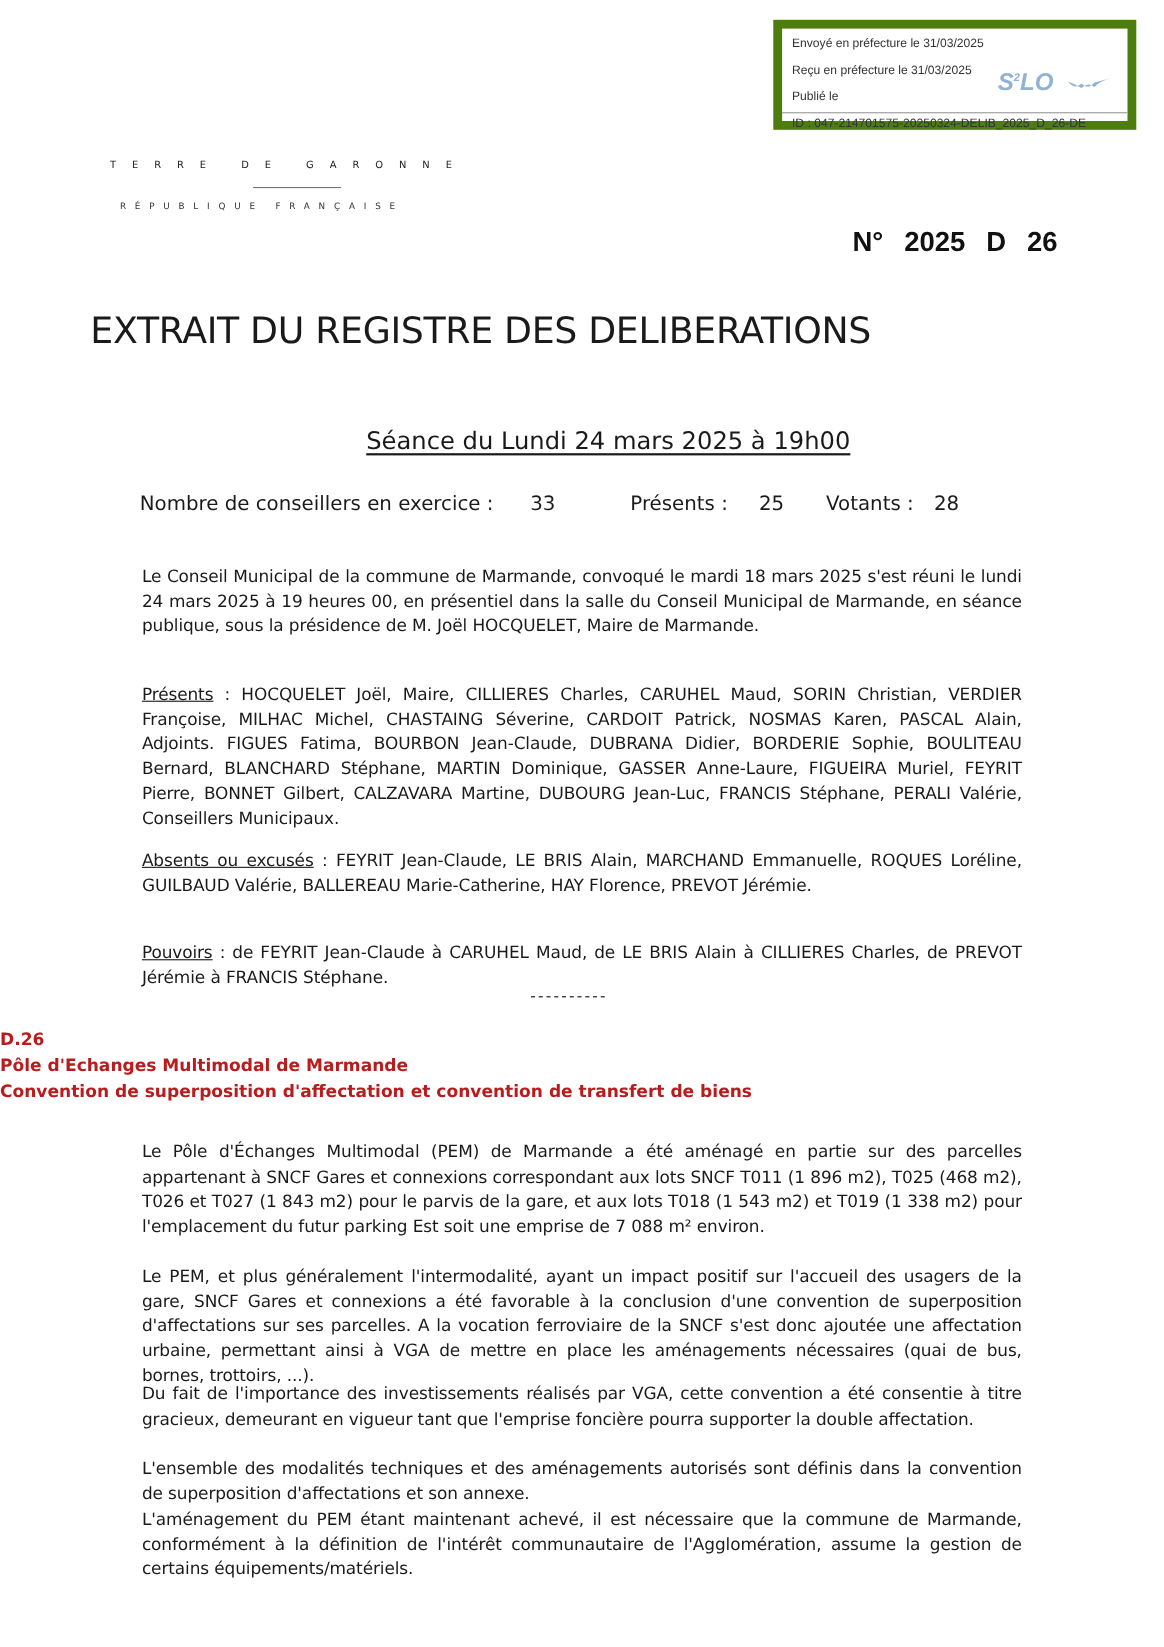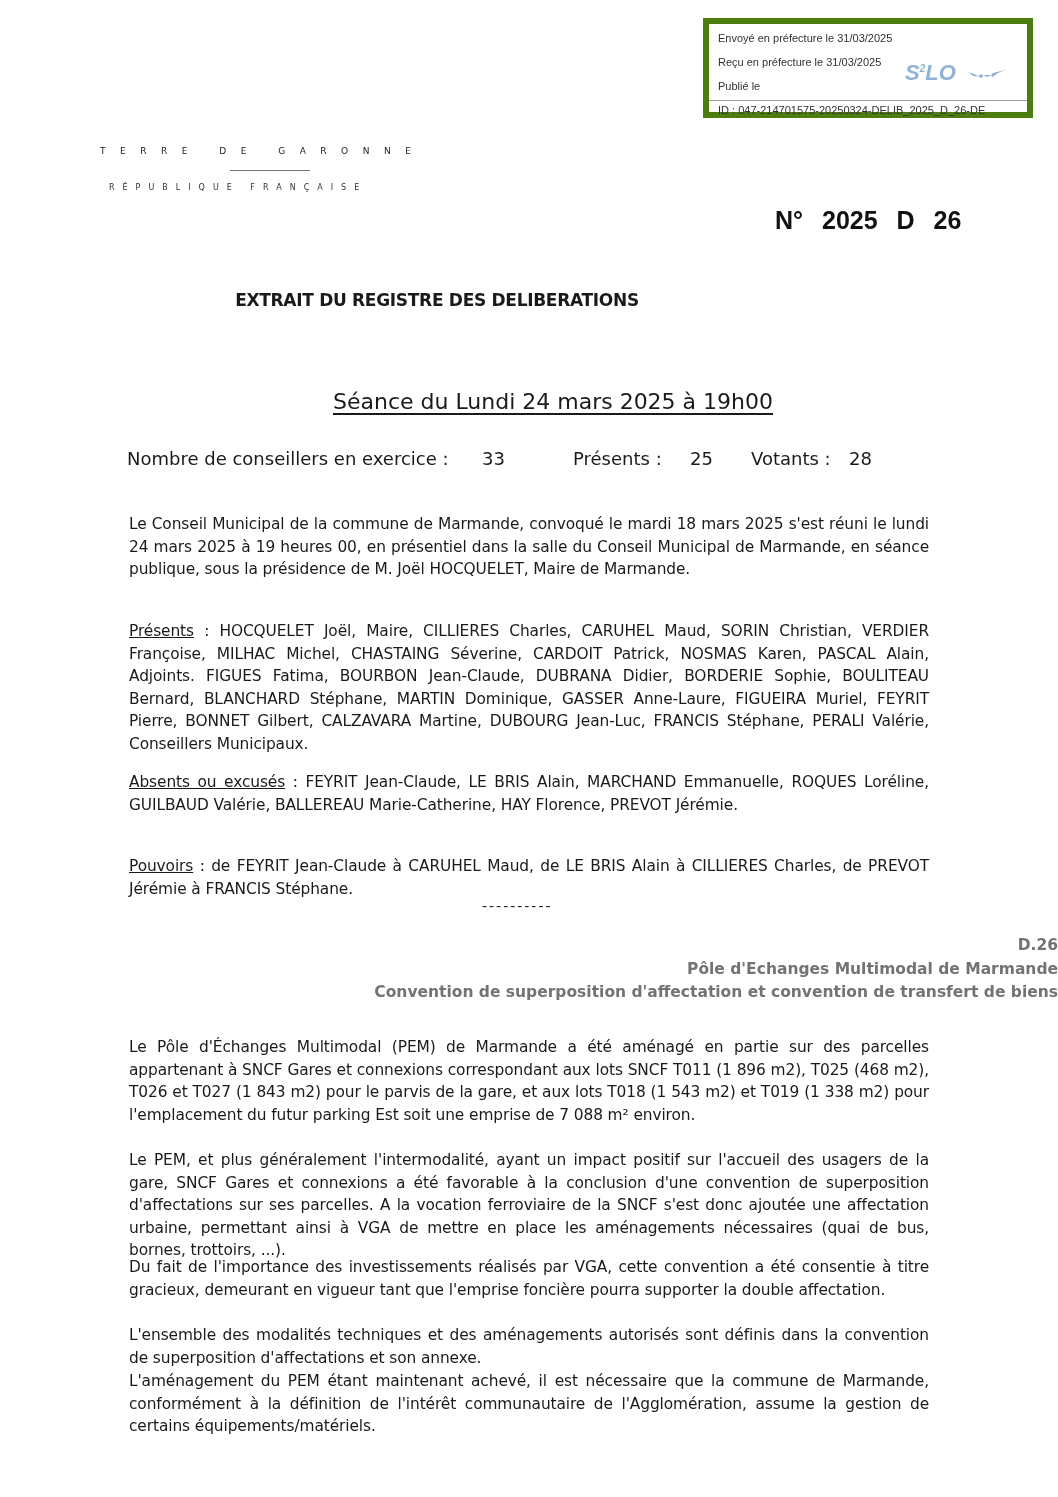--- a/index.html
+++ b/index.html
@@ -1,56 +1,56 @@
 <!DOCTYPE html>
 <html><head>
 <meta charset="utf-8">
 <style>
   html, body { margin: 0; padding: 0; background: #ffffff; }
   body { width: 1058px; height: 1497px; position: relative; overflow: hidden;
          font-family: "DejaVu Sans", sans-serif; color: #1a1a1a; }
 
   .stamp { position: absolute; left: 703px; top: 18px; width: 330px; height: 100px;
-           border: 6px solid #4d7c0f; box-sizing: border-box; background: #fff;
+           border: 8px solid #4d7c0f; box-sizing: border-box; background: #fff;
            font-family: "Liberation Sans", sans-serif; font-size: 11px; color: #333; }
   .stamp .line { position: absolute; left: 9px; white-space: nowrap; }
   .stamp .l1 { top: 8px; } .stamp .l2 { top: 32px; } .stamp .l3 { top: 56px; } .stamp .l4 { top: 80px; }
   .stamp .sep { position: absolute; left: 0; right: 0; top: 76px; border-top: 1px solid #999; }
   .s2lo { position: absolute; left: 196px; top: 36px; color: #8fb2d6; font-weight: bold;
           font-style: italic; font-size: 22px; font-family: "Liberation Sans", sans-serif; }
   .s2lo sup { font-size: 10px; }
   .s2lo-swoosh { position: absolute; left: 258px; top: 44px; }
 
   .logo { position: absolute; left: 100px; top: 138px; width: 310px; }
   .logo-word { font-family: "Liberation Sans", sans-serif; font-size: 54px; letter-spacing: 1px;
                color: #111; line-height: 54px; }
   .logo-sub { font-size: 9px; letter-spacing: 14.5px; margin-top: 8px; color: #222; white-space: nowrap; }
   .logo-rule { width: 80px; margin: 14px 0 0 130px; border-top: 1px solid #777; }
   .logo-rep { font-size: 8px; letter-spacing: 8px; margin: 12px 0 0 9px; color: #333; white-space: nowrap; }
 
   .num { position: absolute; left: 775px; top: 206px; font-family: "Liberation Sans", sans-serif;
          font-weight: bold; font-size: 25px; color: #111; word-spacing: 12px; }
 
   .title { position: absolute; left: 0; width: 874px; top: 283px; text-align: center;
-           font-size: 17px; line-height: 35px; color: #1a1a1a; font-weight: bold; letter-spacing: -0.3px; }
+           font-size: 33px; line-height: 35px; color: #1a1a1a; font-weight: normal; letter-spacing: -0.3px; }
   .seance { position: absolute; left: 0; width: 1058px; top: 389px; text-align: center;
             font-size: 22px; color: #1a1a1a; }
   .seance span { text-decoration: underline; text-underline-offset: 4px; margin-left: 48px; }
 
   .counts { position: absolute; top: 448px; left: 127px; font-size: 18px; color: #1a1a1a; }
   .counts span { position: absolute; white-space: nowrap; }
 
   .para { position: absolute; left: 129px; width: 800px; font-size: 15.4px; line-height: 22.6px;
           text-align: justify; color: #1a1a1a; letter-spacing: -0.1px; }
   .para .u { text-decoration: underline; }
 
   .dashes { position: absolute; left: 482px; top: 898px; font-size: 14px; letter-spacing: 2px; color: #222; }
 
-  .dhead { position: absolute; left: 0; width: 1058px; text-align: right; font-weight: bold;
-           font-size: 15.5px; color: #737373; }
+  .dhead { position: absolute; left: 0; width: 1058px; text-align: left; font-weight: bold;
+           font-size: 15.5px; color: #b91c1c; }
 </style>
 </head>
 <body>
 
 <div class="stamp">
   <div class="line l1">Envoyé en préfecture le 31/03/2025</div>
   <div class="line l2">Reçu en préfecture le 31/03/2025</div>
   <div class="line l3">Publié le</div>
   <div class="sep"></div>
   <div class="line l4">ID : 047-214701575-20250324-DELIB_2025_D_26-DE</div>

